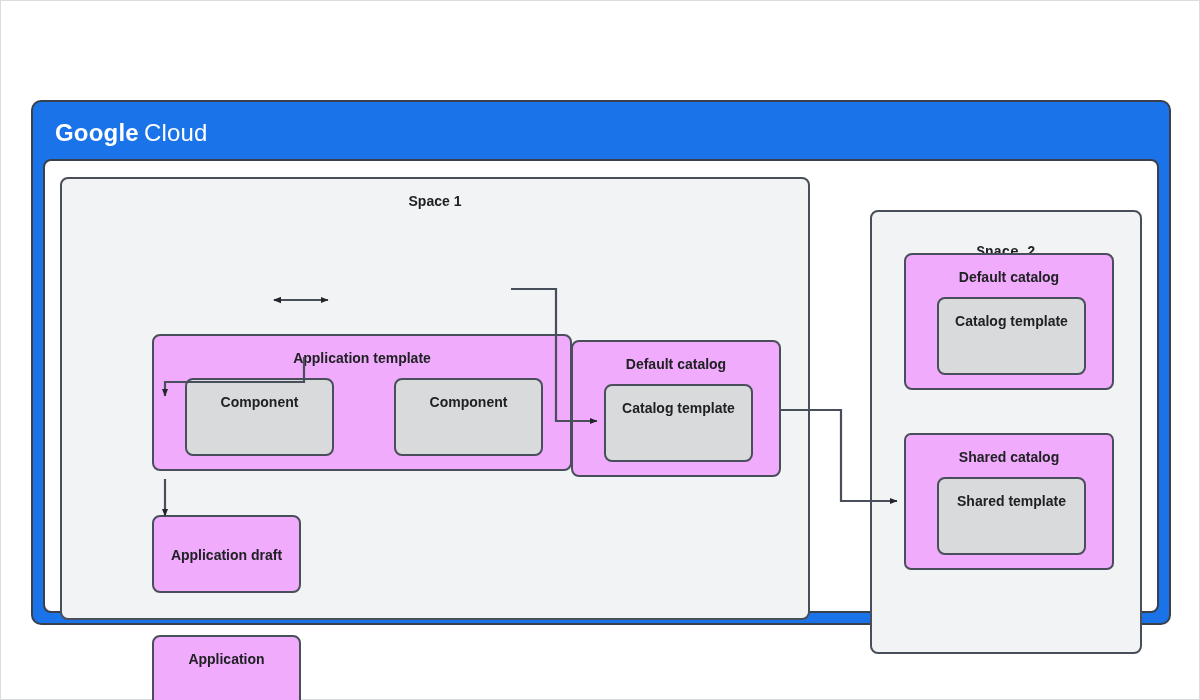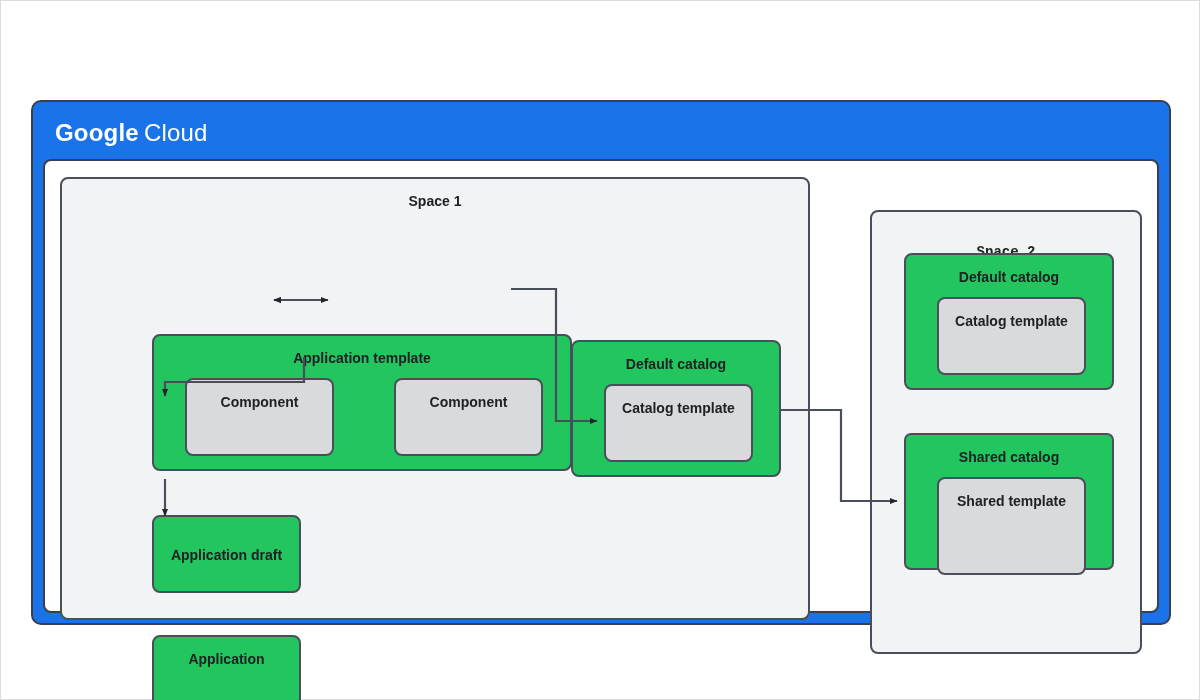--- a/index.html
+++ b/index.html
@@ -103,21 +103,21 @@
     text-align: center;
     font-size: 14px;
     font-weight: bold;
     color: #202124;
   }
   #space-1 .space-label { top: 14px; }
   #space-2 .space-label { top: 32px; font-family: Liberation Mono, monospace; }
 
   
   .blue-box {
-    background: #22c55e;
+    background: #f0abfc;
     border: 2px solid #494f5a;
   }
   
   .gray-box {
     background: #d9dadb;
     border: 2px solid #494f5a;
   }
 
   .node-label {
     position: absolute;
@@ -149,21 +149,21 @@
   #catalog-template-1 .node-label { top: 14px; }
 
   
   #default-catalog-2 { left: 32px; top: 41px; width: 210px; height: 137px; }
   #default-catalog-2 .node-label { top: 14px; }
   #catalog-template-2 { left: 31px; top: 42px; width: 149px; height: 78px; }
   #catalog-template-2 .node-label { top: 14px; }
 
   #shared-catalog { left: 32px; top: 221px; width: 210px; height: 137px; border-radius: 7px; }
   #shared-catalog .node-label { top: 14px; }
-  #shared-template { left: 31px; top: 42px; width: 149px; height: 98px; }
+  #shared-template { left: 31px; top: 42px; width: 149px; height: 78px; }
   #shared-template .node-label { top: 14px; }
 
   
   #connectors {
     position: absolute;
     left: 0; top: 0;
     width: 1200px; height: 636px;
     pointer-events: none;
   }
   .conn-line {

